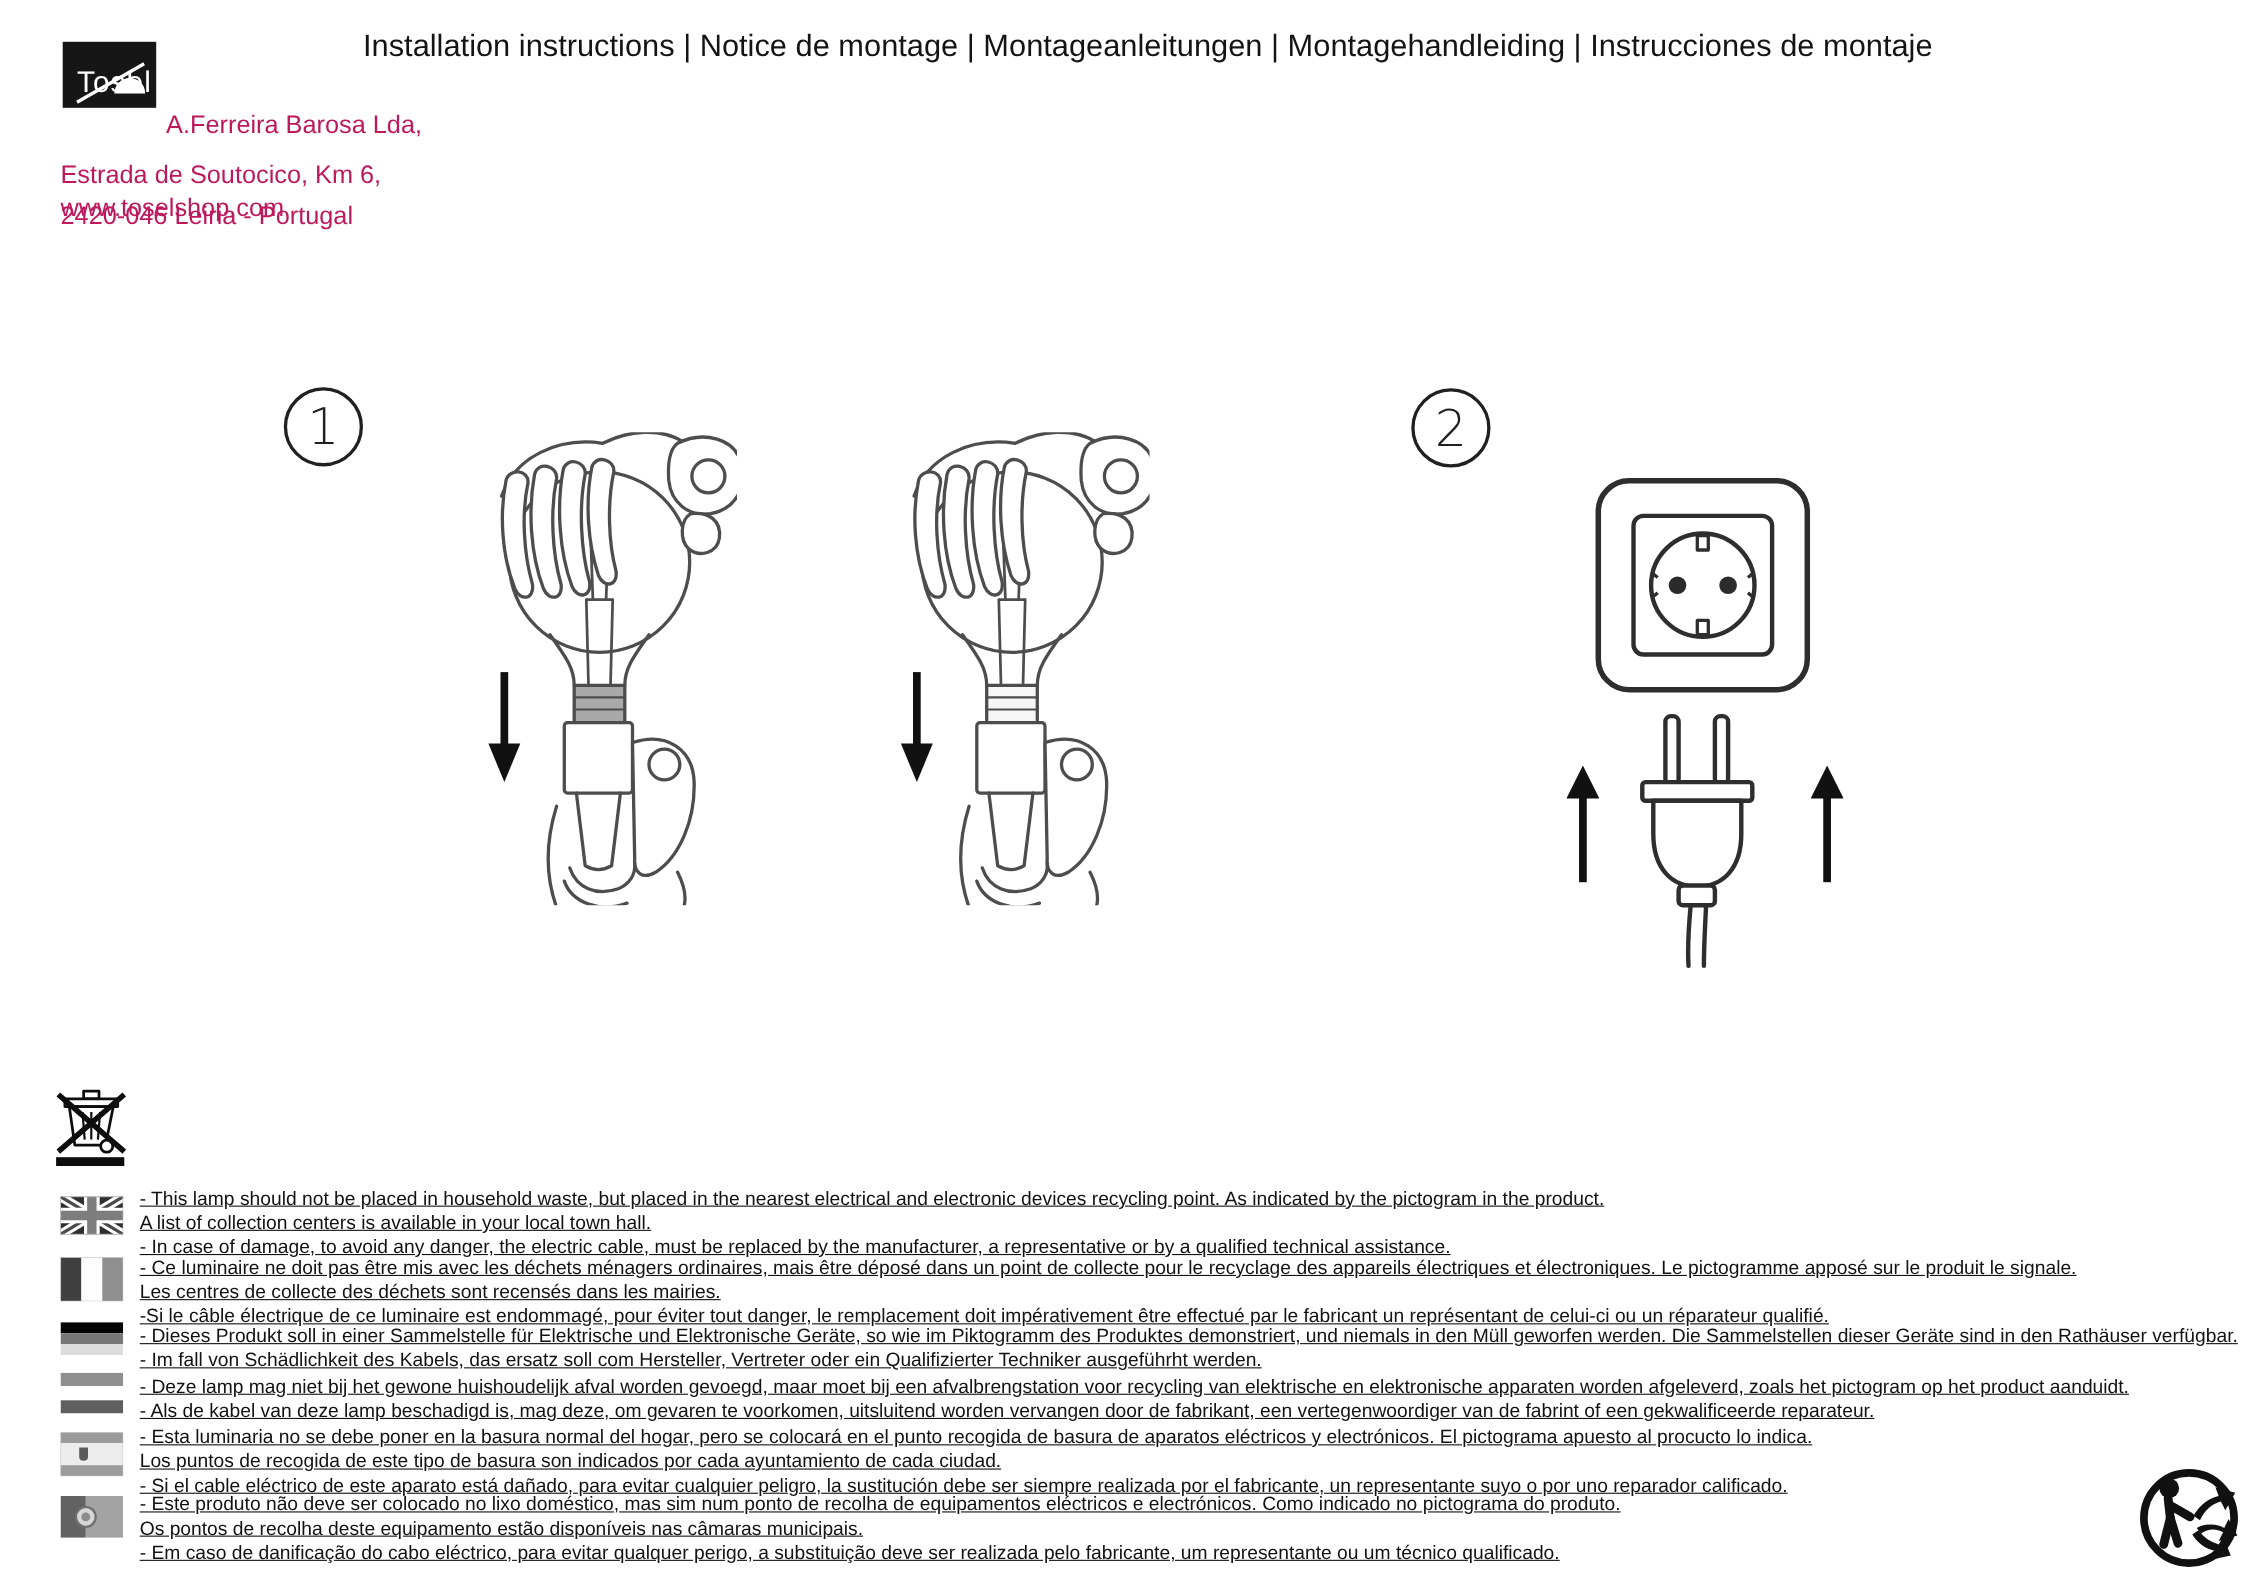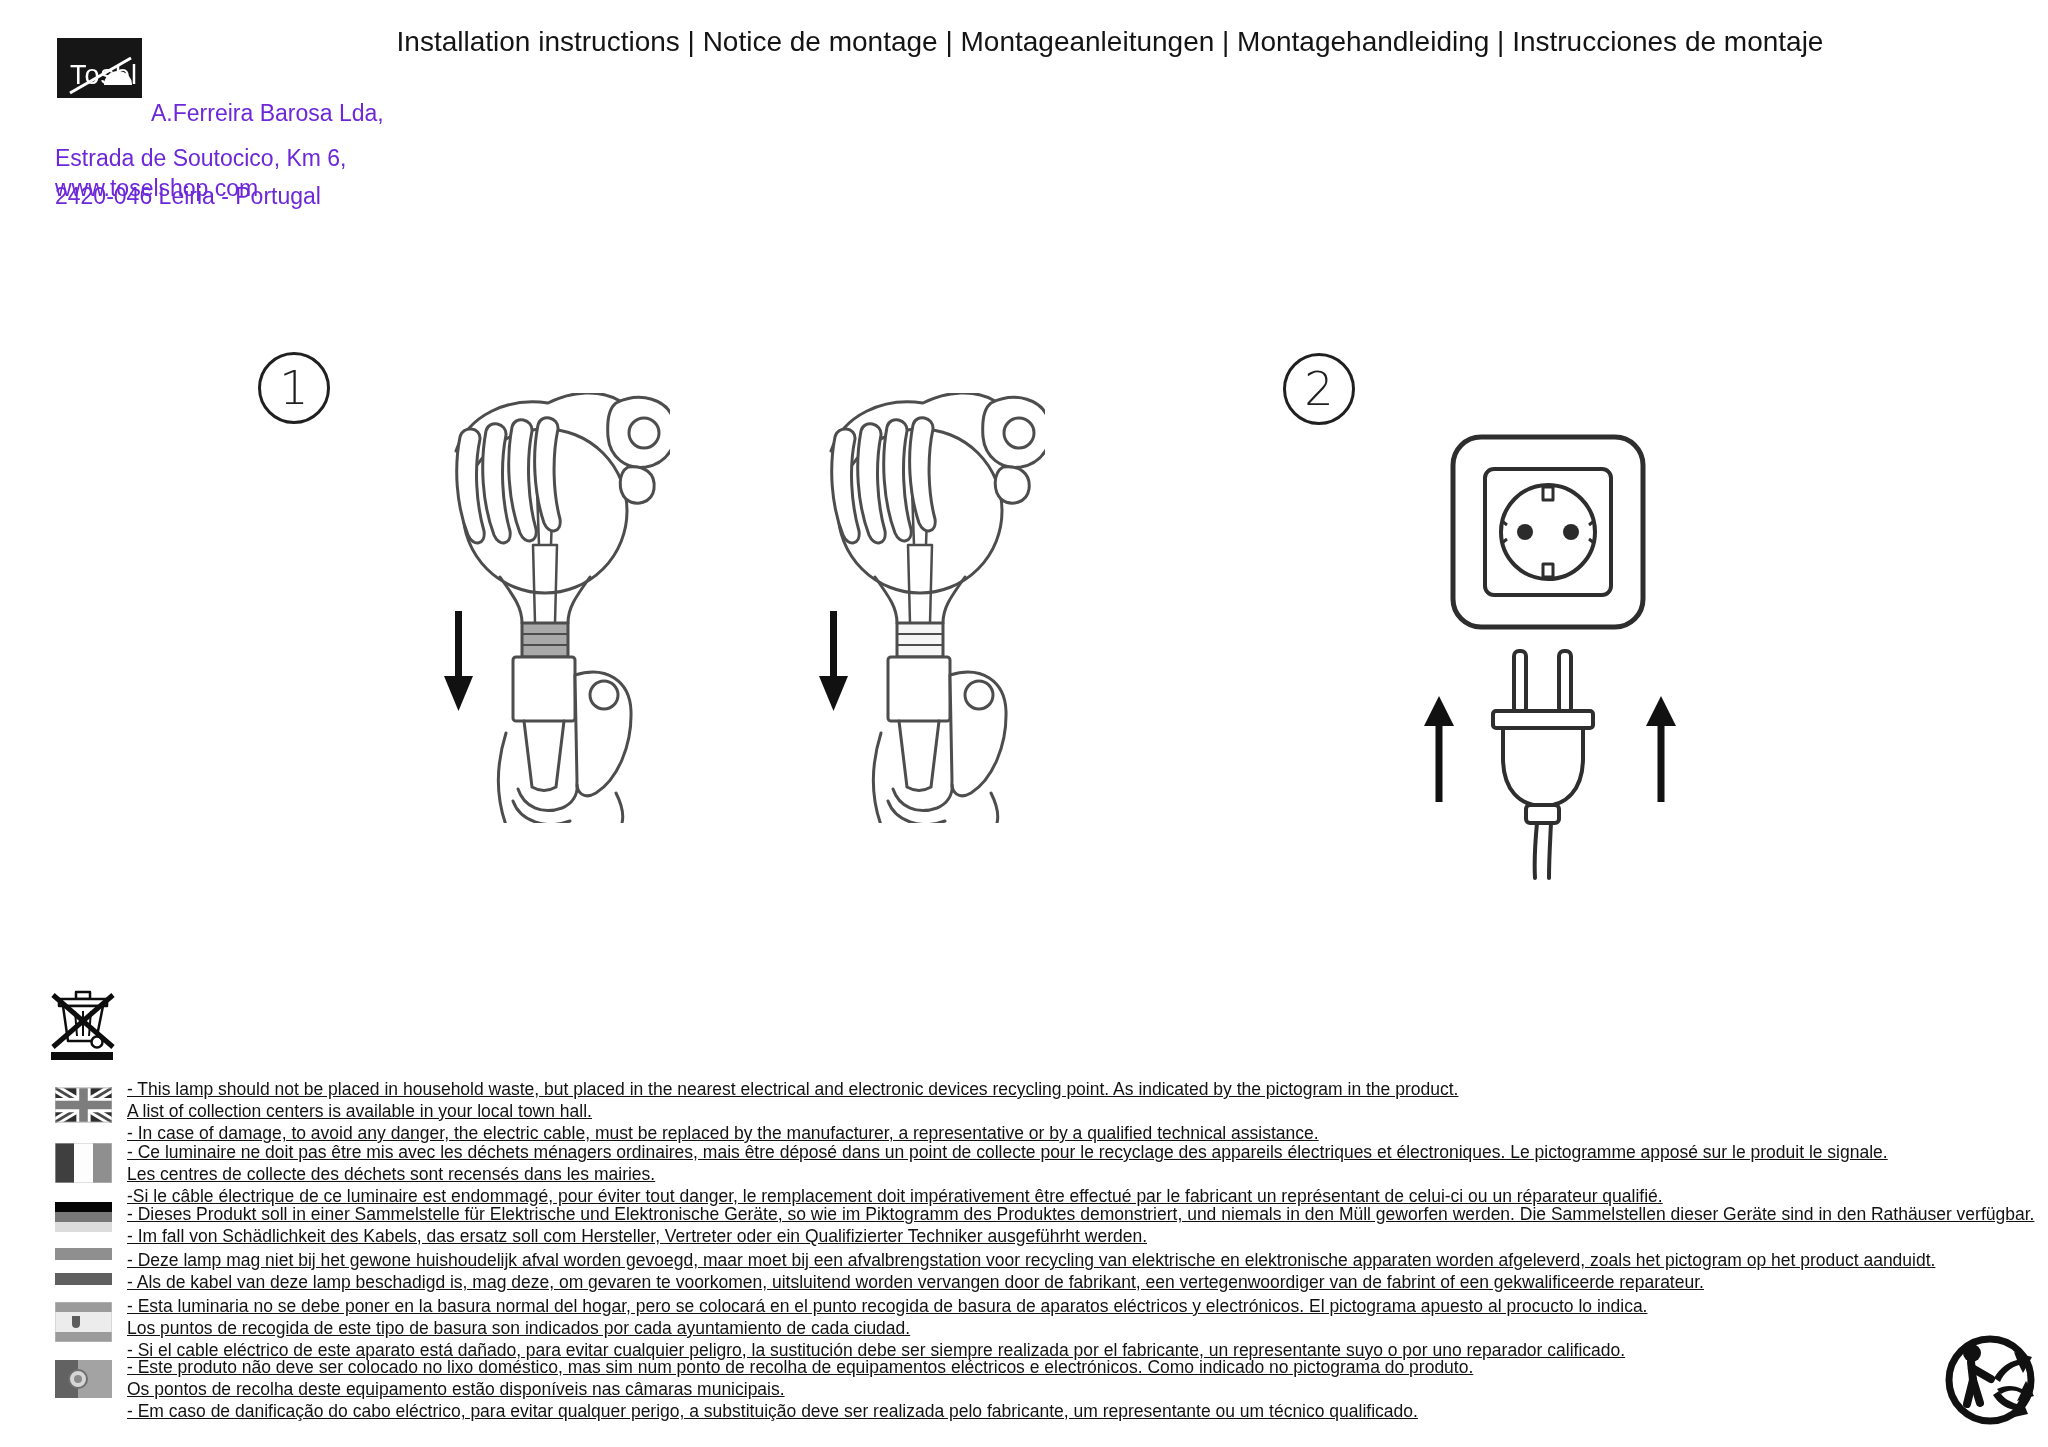--- a/index.html
+++ b/index.html
@@ -5,22 +5,22 @@
   html,body{margin:0;padding:0;background:#fff;}
   .page{position:relative;width:2048px;height:1447px;background:#ffffff;overflow:hidden;
         font-family:"Liberation Sans",sans-serif;color:#1a1a1a;}
   .abs{position:absolute;}
 
   
   .logo{left:57px;top:38px;width:85px;height:60px;background:#161616;}
   .logo-text{position:absolute;left:13px;bottom:7px;color:#fff;font-size:27px;letter-spacing:1px;
              font-family:"Liberation Sans",sans-serif;}
   .logo-svg{position:absolute;left:0;top:0;}
-  .doc-title{left:330px;top:26px;width:1560px;text-align:center;font-size:28px;color:#141414;}
-  .addr{font-size:23px;color:#6d28d9;}
+  .doc-title{left:330px;top:26px;width:1560px;font-size:28px;color:#141414;}
+  .addr{font-size:23px;color:#be185d;}
   .addr1{left:151px;top:100px;}
   .addr2{left:55px;top:145px;}
   .addr3{left:55px;top:151px;margin-top:32px;}
   .addr4{left:55px;top:175px;}
 
   
   .step-circle{width:66px;height:66px;border:3px solid #202020;border-radius:50%;
                display:flex;align-items:center;justify-content:center;
                font-size:46px;font-weight:200;color:#202020;
                font-family:"DejaVu Sans","Liberation Sans",sans-serif;}

